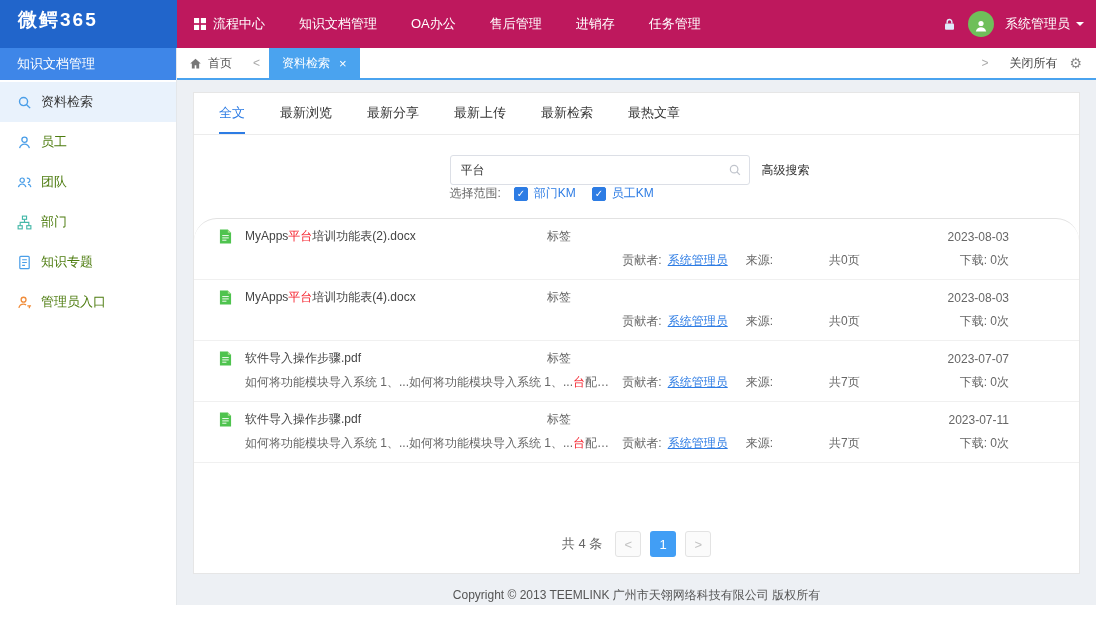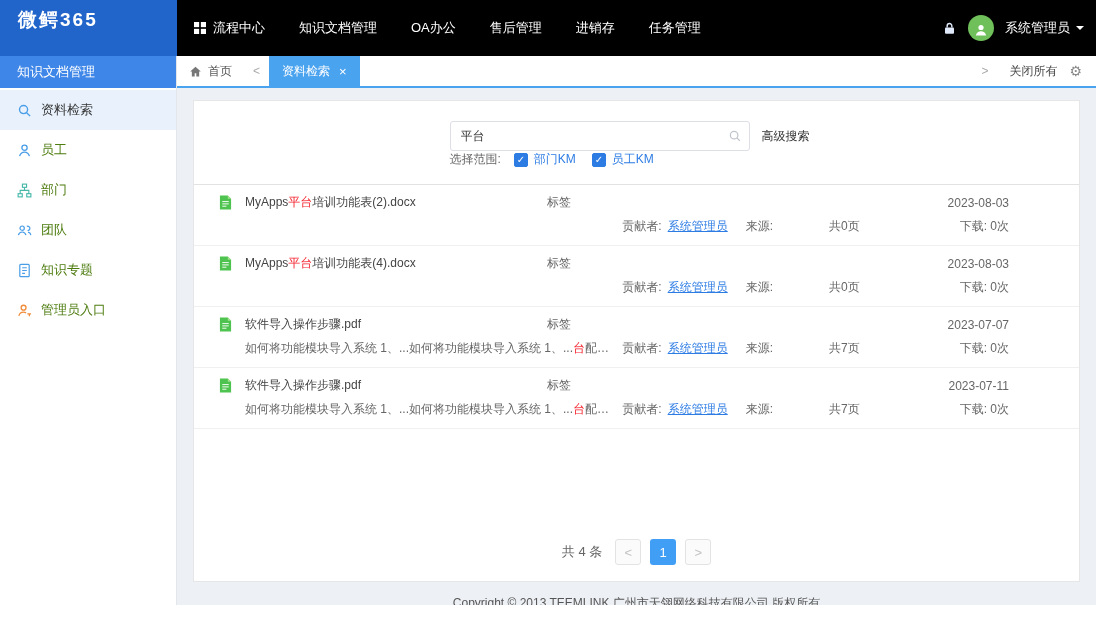--- a/index.html
+++ b/index.html
@@ -1,20 +1,20 @@
 <!DOCTYPE html>
 <html><head>
 <meta charset="utf-8">
 <style>
 *{margin:0;padding:0;box-sizing:border-box;}
 html,body{background:#fff;}
 body{font-family:"Liberation Sans","DejaVu Sans",sans-serif;width:1096px;}
 .page{position:relative;width:1096px;height:619px;background:#fff;overflow:hidden;}
 .app{position:absolute;top:0;left:0;width:1096px;height:605px;background:#edf0f4;overflow:hidden;display:flex;flex-direction:column;}
-.topbar{display:flex;align-items:stretch;height:56px;background:#000000;color:#fff;flex-shrink:0;}
+.topbar{display:flex;align-items:stretch;height:48px;background:#be185d;color:#fff;flex-shrink:0;}
 .logo{width:177px;background:#2165cb;font-size:19px;font-weight:bold;line-height:40px;padding-left:18px;letter-spacing:2px;flex-shrink:0;}
 .topnav{display:flex;align-items:stretch;}
 .nav-item{display:flex;align-items:center;gap:7px;padding:0 17px;font-size:13px;cursor:pointer;white-space:nowrap;}
 .topbar-right{margin-left:auto;display:flex;align-items:center;gap:11px;padding-right:12px;}
 .lock{color:#dfe9fa;cursor:pointer;}
 .avatar{width:26px;height:26px;border-radius:50%;background:#6fbf5a;display:flex;align-items:center;justify-content:center;overflow:hidden;cursor:pointer;flex-shrink:0;}
 .avatar svg{width:16px;height:16px;margin-top:3px;}
 .username{display:flex;align-items:center;gap:6px;font-size:13px;cursor:pointer;white-space:nowrap;}
 .caret{width:0;height:0;border:4px solid transparent;border-top-color:#fff;margin-top:4px;}
 .icn{display:inline-flex;width:15px;height:15px;flex-shrink:0;}
@@ -47,21 +47,21 @@
 .search-box{position:relative;width:300px;flex-shrink:0;}
 .search-input{width:100%;height:30px;border:1px solid #dcdfe6;border-radius:3px;padding:0 30px 0 10px;font-size:12px;color:#333;outline:none;font-family:inherit;}
 .search-icn{position:absolute;right:8px;top:8px;width:14px;height:14px;color:#c0c4cc;cursor:pointer;}
 .adv{font-size:12px;color:#333;cursor:pointer;white-space:nowrap;}
 .scope-row{display:flex;align-items:center;gap:13px;font-size:12px;}
 .scope-label{color:#666;}
 .scope-opts{display:flex;gap:16px;}
 .scope-opt{display:inline-flex;align-items:center;gap:6px;cursor:pointer;}
 .cbx{width:14px;height:14px;border-radius:2px;border:1px solid #2d7ce4;background:#2d7ce4;color:#fff;font-size:10px;line-height:12px;text-align:center;flex-shrink:0;}
 .cbx-label{color:#2d7ce4;}
-.results{border-top:1px solid #e2e2e2;flex-shrink:0;}
+.results{border-top:1px solid #e2e2e2;flex-shrink:0;border-radius:23px;}
 .result-row{padding:9px 70px 10px 25px;border-bottom:1px solid #f0f0f0;}
 .r-line1{display:grid;grid-template-columns:26px 1fr 1fr 160px;align-items:center;}
 .file-icn{width:13px;height:15px;}
 .r-name{font-size:12px;color:#444;white-space:nowrap;overflow:hidden;text-overflow:ellipsis;cursor:pointer;padding-right:10px;}
 .hl{color:#f5222d;}
 .r-tag{font-size:12px;color:#666;}
 .r-date{font-size:12px;color:#666;text-align:right;}
 .r-line2{display:grid;grid-template-columns:26px minmax(0,1fr) auto 180px;align-items:center;margin-top:7px;font-size:12px;color:#666;}
 .r-snippet{white-space:nowrap;overflow:hidden;text-overflow:ellipsis;padding-right:6px;}
 .r-contrib{display:inline-flex;gap:6px;white-space:nowrap;margin-right:56px;}
@@ -146,43 +146,43 @@
             <li class="side-item">
               <span class="icn side-icn" style="color: rgb(74, 158, 232);">
                 <svg viewBox="0 0 16 16">
                   <circle cx="8" cy="5" r="2.8" fill="none" stroke="currentColor" stroke-width="1.4"></circle>
                   <path d="M2.8 14c.8-3 2.8-4.3 5.2-4.3s4.4 1.3 5.2 4.3" fill="none" stroke="currentColor" stroke-width="1.4"></path>
                 </svg>
               </span>
               <span>员工</span>
             </li>
             <li class="side-item">
+              <span class="icn side-icn" style="color: rgb(74, 158, 232);">
+                <svg viewBox="0 0 16 16">
+                  <circle cx="5.5" cy="5.5" r="2.3" fill="none" stroke="currentColor" stroke-width="1.3"></circle>
+                  <path d="M1.5 13c.6-2.4 2.1-3.4 4-3.4s3.4 1 4 3.4" fill="none" stroke="currentColor" stroke-width="1.3"></path>
+                  <path d="M10.5 3.6a2.3 2.3 0 1 1 .8 4.4M11.8 9.8c1.6.3 2.6 1.3 3 3.2" fill="none" stroke="currentColor" stroke-width="1.3"></path>
+                </svg>
+              </span>
+              <span>团队</span>
+            </li>
+            <li class="side-item">
               <span class="icn side-icn" style="color: rgb(69, 184, 168);">
                 <svg viewBox="0 0 16 16">
                   <rect x="5.8" y="1.2" width="4.4" height="3.4" fill="none" stroke="currentColor" stroke-width="1.2"></rect>
                   <rect x="1.2" y="11.4" width="4.4" height="3.4" fill="none" stroke="currentColor" stroke-width="1.2"></rect>
                   <rect x="10.4" y="11.4" width="4.4" height="3.4" fill="none" stroke="currentColor" stroke-width="1.2"></rect>
                   <path d="M8 4.6v3.2M3.4 11.4V7.8h9.2v3.6" fill="none" stroke="currentColor" stroke-width="1.2"></path>
                 </svg>
               </span>
               <span>部门</span>
             </li>
             <li class="side-item">
               <span class="icn side-icn" style="color: rgb(74, 158, 232);">
                 <svg viewBox="0 0 16 16">
-                  <circle cx="5.5" cy="5.5" r="2.3" fill="none" stroke="currentColor" stroke-width="1.3"></circle>
-                  <path d="M1.5 13c.6-2.4 2.1-3.4 4-3.4s3.4 1 4 3.4" fill="none" stroke="currentColor" stroke-width="1.3"></path>
-                  <path d="M10.5 3.6a2.3 2.3 0 1 1 .8 4.4M11.8 9.8c1.6.3 2.6 1.3 3 3.2" fill="none" stroke="currentColor" stroke-width="1.3"></path>
-                </svg>
-              </span>
-              <span>团队</span>
-            </li>
-            <li class="side-item">
-              <span class="icn side-icn" style="color: rgb(74, 158, 232);">
-                <svg viewBox="0 0 16 16">
                   <rect x="3" y="1.5" width="10" height="13" rx="1" fill="none" stroke="currentColor" stroke-width="1.3"></rect>
                   <path d="M5.5 5h5M5.5 8h5M5.5 11h3" stroke="currentColor" stroke-width="1.2"></path>
                 </svg>
               </span>
               <span>知识专题</span>
             </li>
             <li class="side-item">
               <span class="icn side-icn" style="color: rgb(240, 140, 58);">
                 <svg viewBox="0 0 16 16">
                   <circle cx="7" cy="5" r="2.6" fill="none" stroke="currentColor" stroke-width="1.4"></circle>
@@ -212,20 +212,28 @@
           </span>
           <span class="ts-right">
             <span class="ts-chev">&gt;</span>
             <span class="ts-closeall">关闭所有</span>
             <span class="gear">⚙</span>
           </span>
         </div>
 
         <div class="workarea">
           <div class="card">
+            <div class="content-tabs" id="content-tabs">
+                <div class="ctab active">全文</div>
+                <div class="ctab">最新浏览</div>
+                <div class="ctab">最新分享</div>
+                <div class="ctab">最新上传</div>
+                <div class="ctab">最新检索</div>
+                <div class="ctab">最热文章</div>
+              </div>
 
             <div class="search-block">
               <div class="search-center">
                 <div class="search-row">
                   <div class="search-box">
                     <input class="search-input" value="平台" style="">
                     <span class="icn search-icn">
                         <svg viewBox="0 0 16 16">
                           <circle cx="7" cy="7" r="4.3" fill="none" stroke="currentColor" stroke-width="1.4"></circle>
                           <line x1="10.3" y1="10.3" x2="13.6" y2="13.6" stroke="currentColor" stroke-width="1.4"></line>

